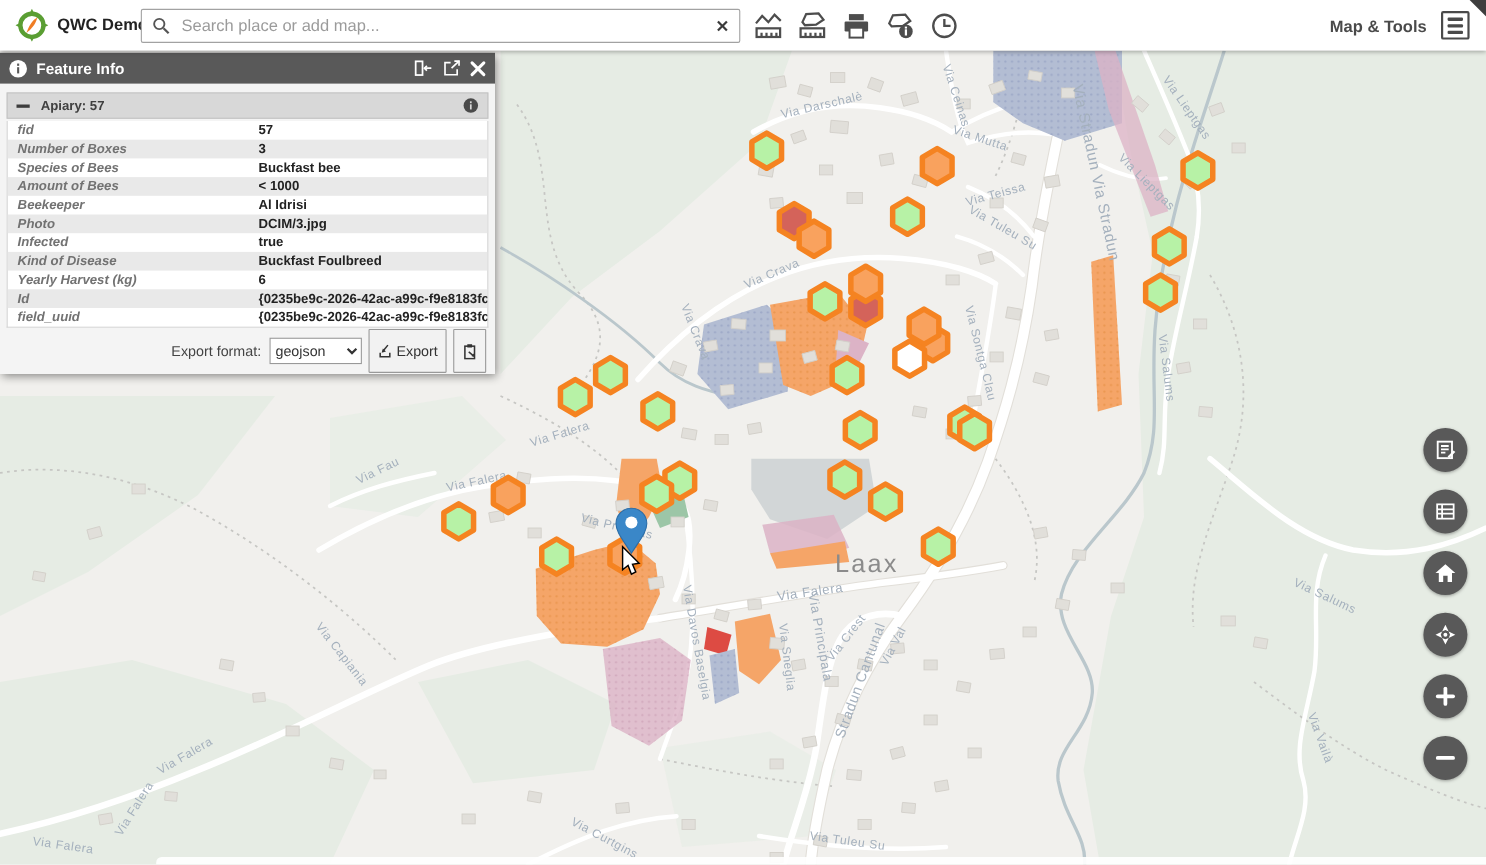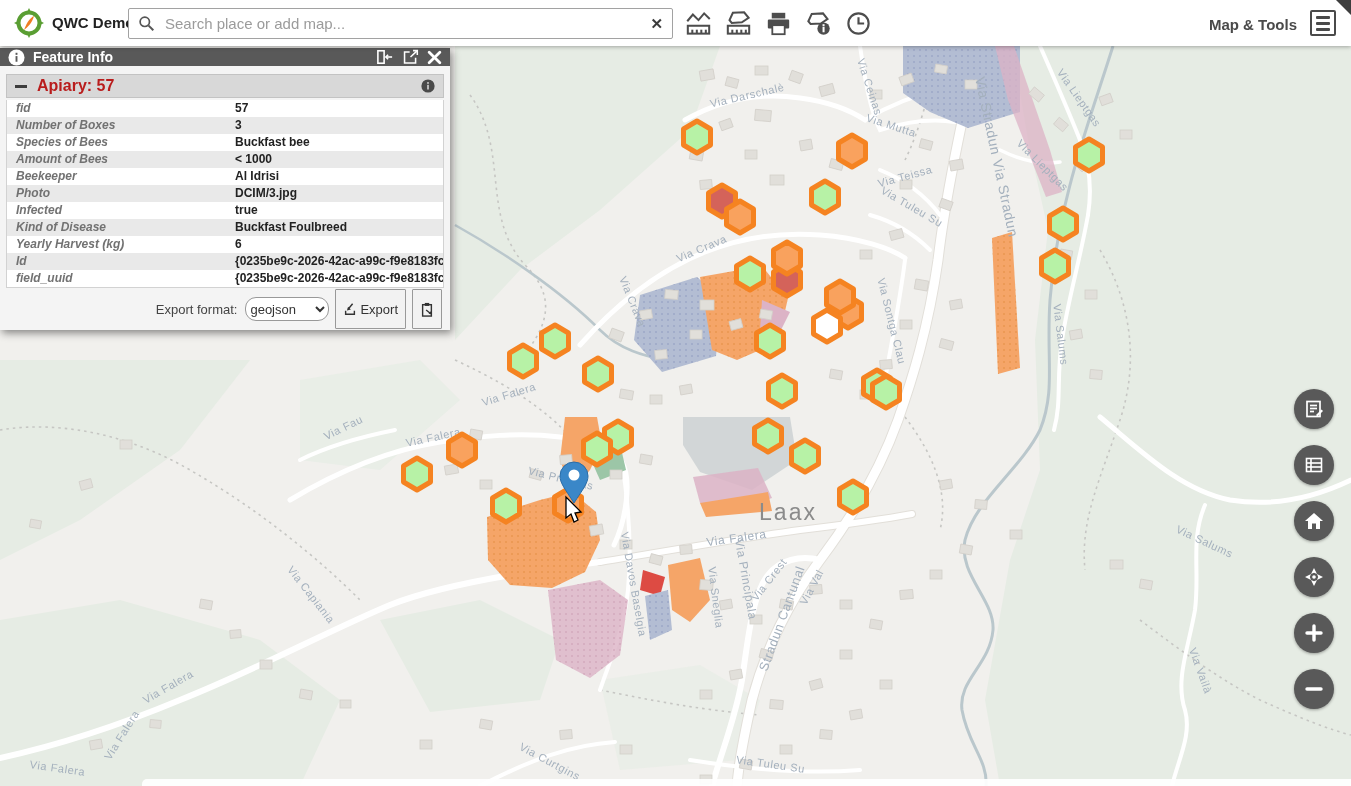--- a/index.html
+++ b/index.html
@@ -23,40 +23,40 @@
   .menu-box{position:absolute;right:15px;top:10px;width:26px;height:26px;border:2px solid #4a4a4a;
     border-radius:2px;display:flex;flex-direction:column;justify-content:center;gap:3px;padding:0 4px;cursor:pointer;}
   .menu-box i{display:block;height:3px;background:#4a4a4a;border-radius:1px;}
   .corner-fold{position:absolute;right:0;top:0;width:0;height:0;z-index:60;
     border-left:15px solid transparent;border-top:15px solid #3e3e3e;}
   
   #map{position:absolute;left:0;top:46px;z-index:1;}
   
   .panel{position:absolute;left:0;top:48px;width:450px;background:#f4f4f4;z-index:40;
     box-shadow:2px 3px 8px rgba(0,0,0,.45);}
-  .panel-title{height:18px;background:#595959;color:#fff;display:flex;align-items:center;padding:0 8px;}
+  .panel-title{height:28px;background:#595959;color:#fff;display:flex;align-items:center;padding:0 8px;}
   .panel-title .t{font-size:14px;font-weight:bold;margin-left:8px;flex:1;}
   .pt-icons{display:flex;gap:8px;align-items:center;}
   .pt-icons span{cursor:pointer;display:flex;}
   .panel-body{padding:8px 6px 0 6px;}
   .section-bar{height:24px;background:#d8d8d8;border:1px solid #c3c3c3;display:flex;
     align-items:center;padding:0 8px;}
   .section-bar .minus{width:12px;height:3px;background:#3c3c3c;margin-right:10px;cursor:pointer;}
-  .section-bar .st{font-size:16px;font-weight:bold;color:#b91c1c;flex:1;}
+  .section-bar .st{font-size:12px;font-weight:bold;color:#404040;flex:1;}
   .attr-table{margin-top:2px;border:1px solid #d2d2d2;border-top:none;background:#fff;font-weight:bold;}
   .attr-row{display:flex;height:17px;line-height:17px;font-size:12px;}
   .attr-row:nth-child(even){background:#e9e9e9;}
   .attr-row .k{width:228px;padding-left:9px;color:#727272;font-style:italic;
     overflow:hidden;white-space:nowrap;}
   .attr-row .v{flex:1;color:#222;overflow:hidden;white-space:nowrap;}
   .export-row{height:42px;display:flex;align-items:center;justify-content:flex-end;
     padding:0 8px;gap:6px;background:#f4f4f4;}
   .export-row .lab{font-size:13px;color:#444;margin-right:2px;}
   .export-row select{height:24px;font-size:13px;color:#333;border:1px solid #999;background:#fff;
-    font-family:"Liberation Sans",sans-serif;border-radius:11px;width:84px;}
+    font-family:"Liberation Sans",sans-serif;border-radius:0;width:84px;}
   .btn{height:40px;border:1px solid #999;background:#f2f2f2;display:flex;align-items:center;
     font-size:13px;color:#333;padding:0 7px;gap:3px;cursor:pointer;border-radius:1px;}
   
   .mc{position:absolute;left:1294px;width:40px;height:40px;border-radius:50%;background:#595959;
     display:flex;align-items:center;justify-content:center;cursor:pointer;z-index:30;
     box-shadow:0 1px 3px rgba(0,0,0,.35);}
   
   .attrib{position:absolute;left:142px;top:779px;right:0;height:7px;background:#fff;
     border-radius:5px 0 0 0;opacity:.92;z-index:20;}
 </style>

